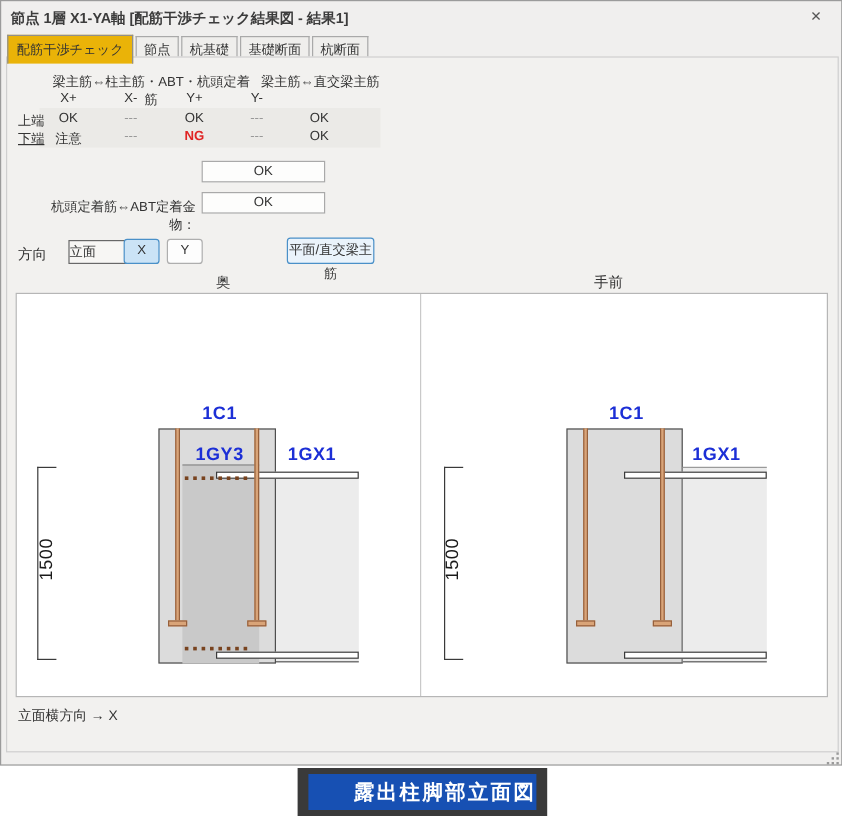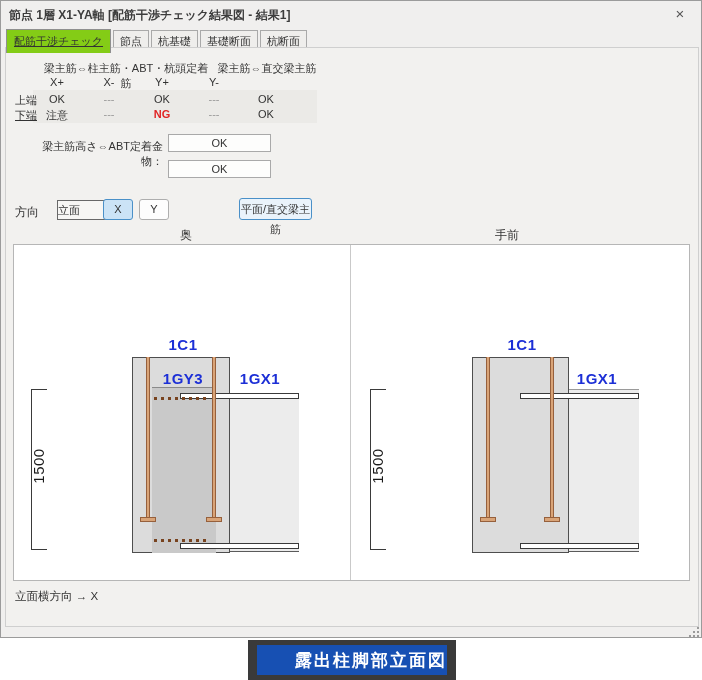--- a/index.html
+++ b/index.html
@@ -5,21 +5,21 @@
   * { margin:0; padding:0; box-sizing:border-box; }
   html,body { background:#fff; }
   body { font-family:"Liberation Sans","DejaVu Sans",sans-serif; }
   .stage { position:relative; width:702px; height:680px; background:#ffffff; overflow:hidden; }
   .window { position:absolute; left:0; top:0; width:702px; height:638px; background:#f0efee; border:1px solid #9b9b9b; }
   .titlebar { position:absolute; left:0; top:0; width:100%; height:24px; }
   .title { position:absolute; left:8px; top:6px; font-size:12px; color:#3c3c3c; white-space:nowrap;font-weight:bold; }
   .close { position:absolute; right:10px; top:3px; width:22px; height:20px; text-align:center; font-size:15px; line-height:20px; color:#555; cursor:pointer; }
   .tabs { position:absolute; left:5px; top:28px; display:flex; align-items:flex-end; }
   .tab { font-size:11px; color:#333; padding:3px 6px 3px; background:#efeeec; border:1px solid #a9a9a9; border-bottom:none; margin-right:2px; white-space:nowrap; }
-  .tab.active { background:#84cc16; border-color:#8f8f8f; padding:4px 7px 4px; position:relative; z-index:2; margin-bottom:-1px;text-decoration:underline; }
+  .tab.active { background:#eab308; border-color:#8f8f8f; padding:4px 7px 4px; position:relative; z-index:2; margin-bottom:-1px; }
   .tabpage { position:absolute; left:4px; top:46px; width:694px; height:580px; background:#f2f1ef; border:1px solid #cfcfcf; }
 
   .grp-h { position:absolute; font-size:11px; color:#333; text-align:center; }
   .col-h { position:absolute; font-size:11px; color:#333; width:50px; text-align:center; }
   .row-shade { position:absolute; left:32px; top:89px; width:284px; height:33px; background:#ebeae7; }
   .row-label { position:absolute; font-size:11px; color:#333; }
   .cell { position:absolute; width:50px; text-align:center; font-size:11px; color:#333; }
   .cell.dim { color:#999; }
   .cell.ng { color:#e02424; font-weight:bold; }
 
@@ -93,22 +93,22 @@
     <span class="cell dim" style="left:188px; top:92px;">---</span>
     <span class="cell" style="left:240px; top:92px;">OK</span>
 
     <div class="row-label" style="left:14px; top:107px;text-decoration:underline;">下端</div>
     <span class="cell" style="left:31px; top:107px;">注意</span>
     <span class="cell dim" style="left:83px; top:107px;">---</span>
     <span class="cell ng" style="left:136px; top:107px;">NG</span>
     <span class="cell dim" style="left:188px; top:107px;">---</span>
     <span class="cell" style="left:240px; top:107px;">OK</span>
 
-    <div class="anchor-label" style="top:138px;">梁主筋高さ⇔ABT定着金物：</div>
     <div class="anchor-box" style="top:133px;">OK</div>
+    <div class="anchor-label" style="top:164px;">杭頭定着筋⇔ABT定着金物：</div>
     <div class="anchor-box" style="top:159px;">OK</div>
 
     <div class="dir-label">方向</div>
     <div class="mode-box">立面</div>
     <div class="axis-btn active" style="left:102px;">X</div>
     <div class="axis-btn" style="left:138px;">Y</div>
     <div class="toggle-btn">平面/直交梁主筋</div>
 
     <div class="view-title" style="left:170px; width:30px;">奥</div>
     <div class="view-title" style="left:488px; width:36px;">手前</div>

